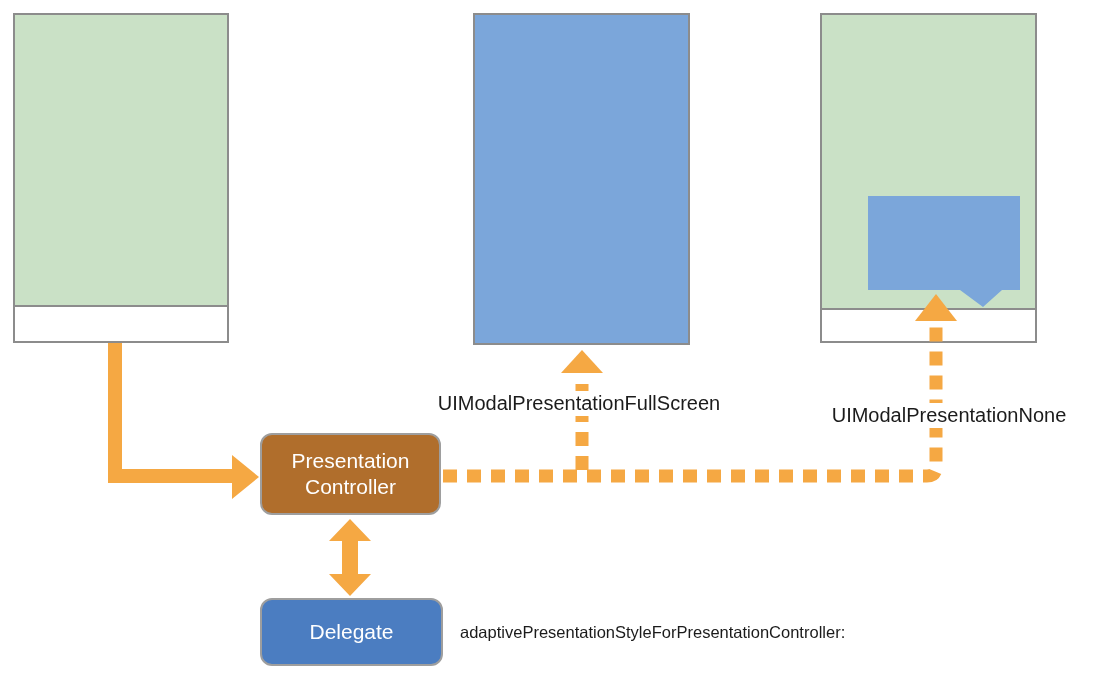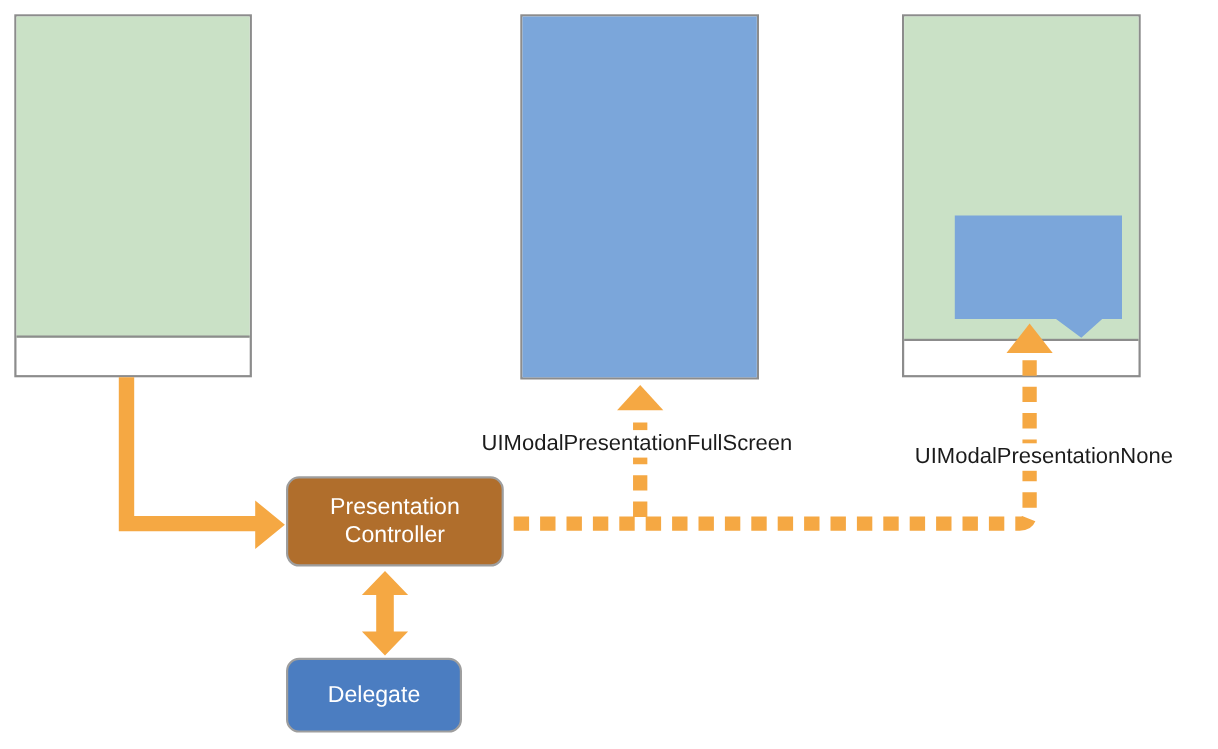--- a/index.html
+++ b/index.html
@@ -71,25 +71,25 @@
     color: var(--node-text, #ffffff);
     display: flex;
     flex-direction: column;
     align-items: center;
     justify-content: center;
     text-align: center;
     font-size: 21px;
     line-height: 1.22;
   }
   #node-controller {
-    left: 260px; top: 433px; width: 198px; height: 82px;
+    left: 260px; top: 433px; width: 181px; height: 82px;
     background: var(--controller-fill, #b06e2c);
   }
   #node-delegate {
-    left: 260px; top: 598px; width: 160px; height: 68px;
+    left: 260px; top: 598px; width: 183px; height: 68px;
     background: var(--delegate-fill, #4b7dc1);
     text-align: center;
   }
 </style>
 </head>
 <body>
 
 <div class="canvas">
 
   <div class="device" id="device-source">
@@ -120,20 +120,21 @@
     <g>
       <path class="orange-dash dash-pattern" d="M443,476 L927,476 Q936,476 936,467 L936,322"></path>
       <path class="orange-fill" d="M936,294 L957,321 L915,321 Z"></path>
     </g>
   </svg>
 
   <div class="code-label" id="label-fullscreen">UIModalPresentationFullScreen</div>
 
   <div class="code-label" id="label-none">UIModalPresentationNone</div>
 
+  <div class="code-label" id="label-method">adaptivePresentationStyleForPresentationController:</div>
 
   <div class="node" id="node-controller">
     <span>Presentation</span>
     <span>Controller</span>
   </div>
 
   <div class="node" id="node-delegate">
     <span>Delegate</span>
   </div>
 

